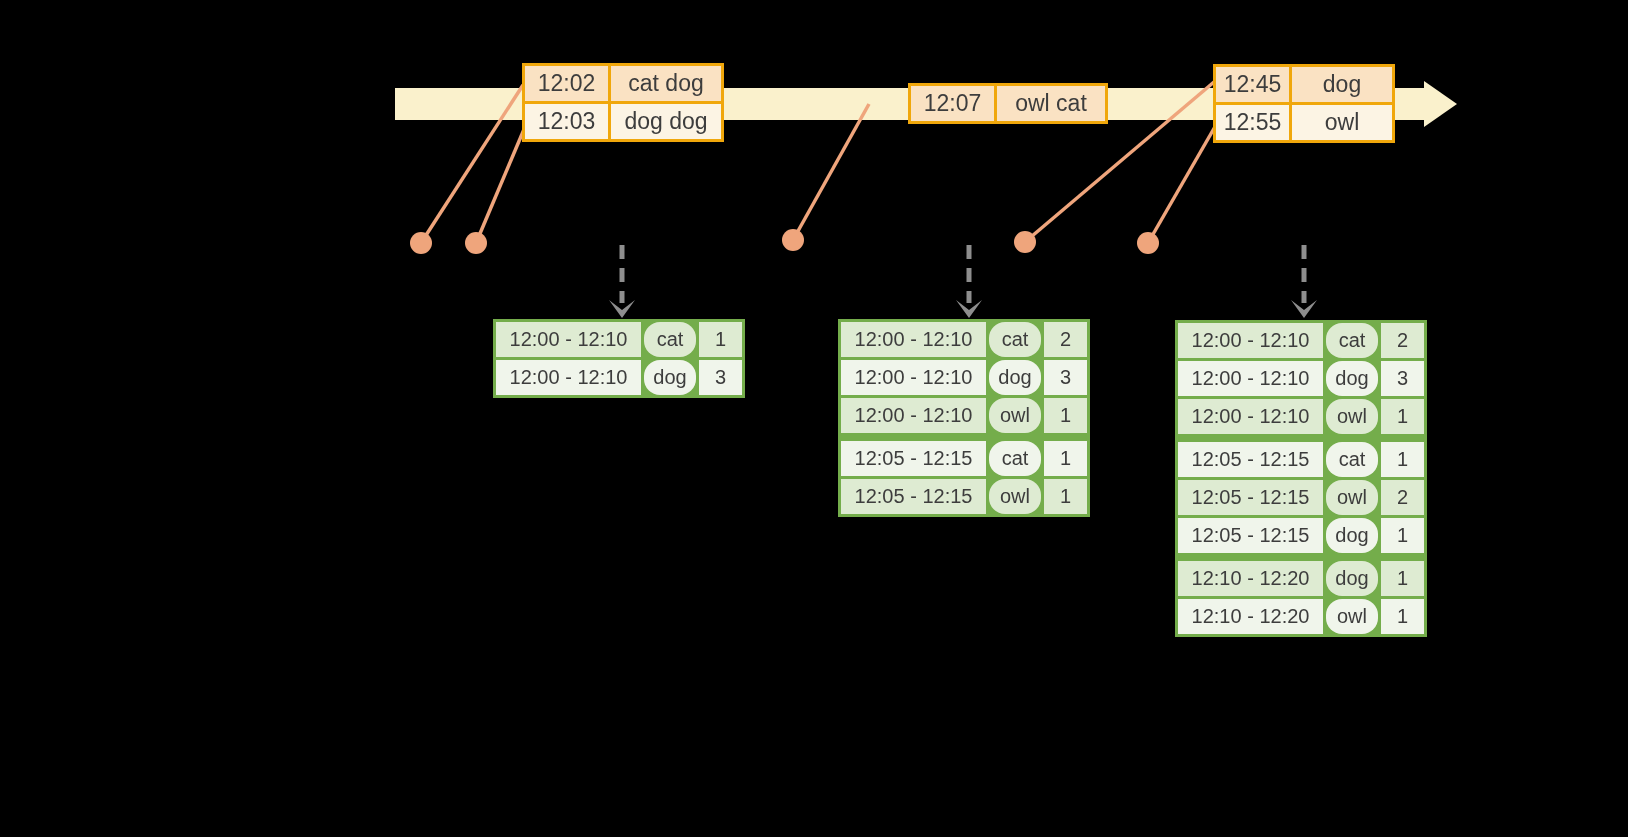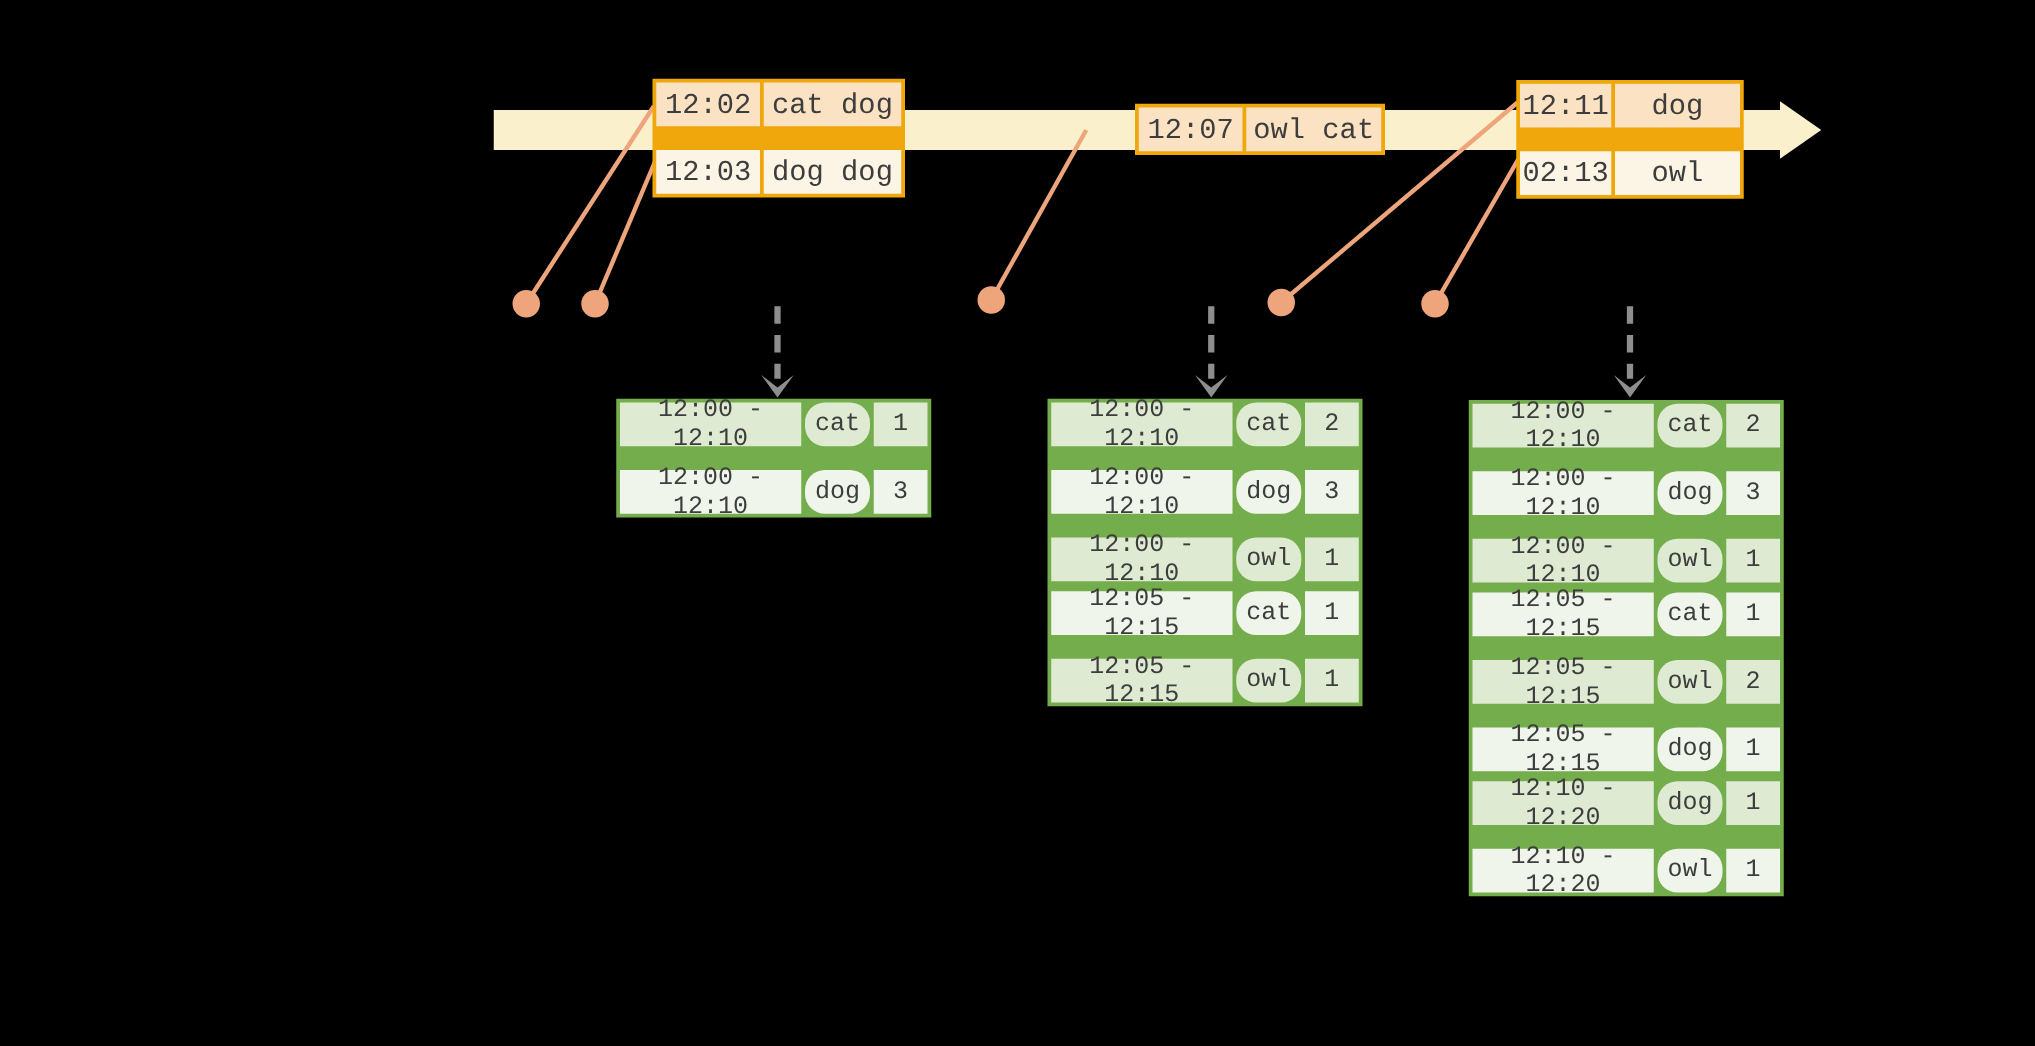--- a/index.html
+++ b/index.html
@@ -1,36 +1,36 @@
 <!DOCTYPE html>
 <html style="--background: #000000; --timeline-fill: #FAF1CC; --event-border: #F0A70B; --event-row-dark: #FAE2C3; --event-row-light: #FCF4E4; --connector: #EFA57C; --result-border: #74AD4B; --result-row-dark: #DEEBD2; --result-row-light: #F0F5EB; --trigger-arrow: #8E8E8E; --text: #3D3D3D;"><head>
 <meta charset="utf-8">
 <style>
   html,body{margin:0;padding:0;background:#000;}
   #canvas{
     position:relative;width:1628px;height:837px;overflow:hidden;
     background:var(--background,#000);
-    font-family:Liberation Mono, monospace;
+    font-family:Liberation Sans, sans-serif;
     color:var(--text,#3d3d3d);
   }
   
   .band{position:absolute;left:395px;top:88px;width:1029px;height:32px;
         background:var(--timeline-fill,#faf1cc);z-index:1;}
   .band-head{position:absolute;left:1424px;top:81px;width:0;height:0;z-index:1;
         border-left:33px solid var(--timeline-fill,#faf1cc);
         border-top:23px solid transparent;border-bottom:23px solid transparent;}
   
   #overlay{position:absolute;left:0;top:0;z-index:2;}
   .conn{stroke:var(--connector,#efa57c);stroke-width:3.5;}
   .dot{fill:var(--connector,#efa57c);}
   .dash{stroke:var(--trigger-arrow,#8e8e8e);stroke-width:5;stroke-dasharray:14 9;}
   .dash-head{fill:var(--trigger-arrow,#8e8e8e);}
   
   .dtable{position:absolute;z-index:3;padding:3px;display:flex;flex-direction:column;}
-  .trow{display:flex;gap:3px;margin-top:19px;height:35px;flex:none;}
+  .trow{display:flex;gap:3px;margin-top:3px;height:35px;flex:none;}
   .trow:first-child{margin-top:0;}
   .trow.group-start{margin-top:8px;}
   .tcell{display:flex;align-items:center;justify-content:center;flex:none;}
   
   .etable{background:var(--event-border,#f0a70b);font-size:23px;}
   .etable .trow.r0 .tcell{background:var(--event-row-dark,#fae2c3);}
   .etable .trow.r1 .tcell{background:var(--event-row-light,#fcf4e4);}
   
   .gtable{background:var(--result-border,#74ad4b);font-size:20px;text-align:center;}
   .gtable .trow.r0 .tcell{background:var(--result-row-dark,#deebd2);}
@@ -89,25 +89,25 @@
       </div>
     </div>
   <div id="et2" class="dtable etable">
       <div class="trow r0">
         <div class="tcell">12:07</div>
         <div class="tcell">owl cat</div>
       </div>
     </div>
   <div id="et3" class="dtable etable">
       <div class="trow r0">
-        <div class="tcell">12:11</div>
+        <div class="tcell">12:45</div>
         <div class="tcell">dog</div>
       </div>
       <div class="trow r1">
-        <div class="tcell">02:13</div>
+        <div class="tcell">12:55</div>
         <div class="tcell">owl</div>
       </div>
     </div>
 
   <div id="gt1" class="dtable gtable">
       <div class="trow r0">
         <div class="tcell">12:00 - 12:10</div>
         <div class="tcell">cat</div>
         <div class="tcell">1</div>
       </div>

